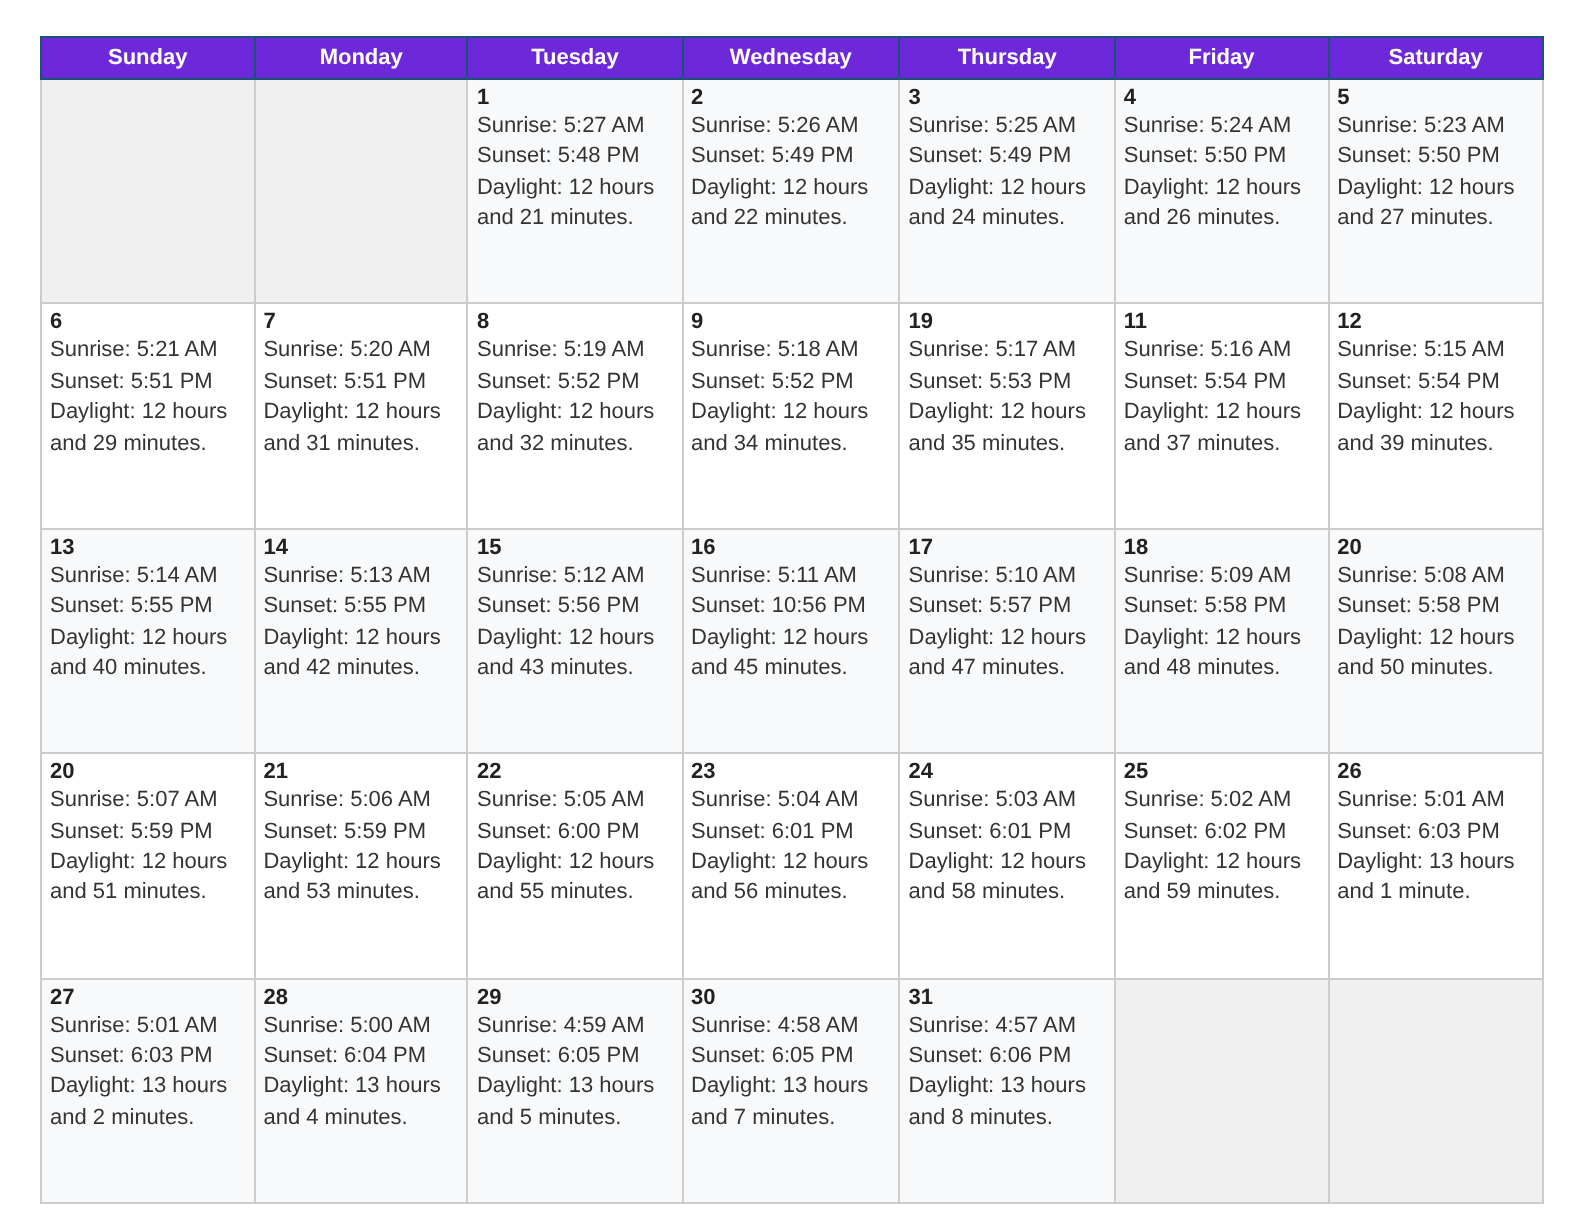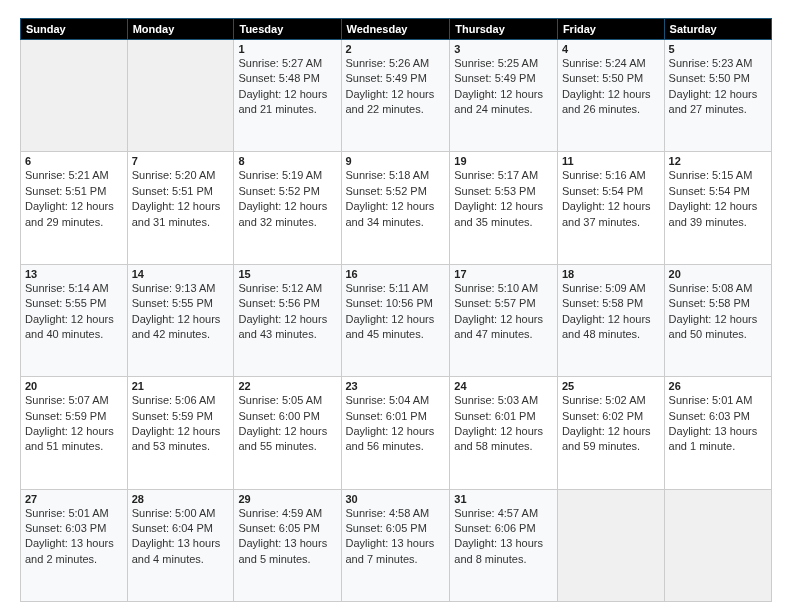--- a/index.html
+++ b/index.html
@@ -51,24 +51,24 @@
       font-size: 14px;
       color: #444;
     }
     .calendar {
       flex: 1;
       border-collapse: collapse;
       width: 100%;
       font-size: 9.5px;
     }
     .calendar thead th {
-      background: #000000;
+      background: #6d28d9;
       color: #fff;
       padding: 4px 5px;
-      text-align: left;
+      text-align: center;
       font-size: 11px;
       font-weight: bold;
       border: 1px solid #1a5276;
     }
     .calendar tbody td {
       border: 1px solid #ccc;
       vertical-align: top;
       padding: 3px 4px;
       width: 113px;
       height: 80px;
@@ -206,21 +206,21 @@
         <tr>
           <td>
             <span class="day-num">13</span>
             <div class="day-info" style="white-space: pre-line;">Sunrise: 5:14 AM
 Sunset: 5:55 PM
 Daylight: 12 hours
 and 40 minutes.</div>
           </td>
           <td>
             <span class="day-num">14</span>
-            <div class="day-info" style="white-space: pre-line;">Sunrise: 9:13 AM
+            <div class="day-info" style="white-space: pre-line;">Sunrise: 5:13 AM
 Sunset: 5:55 PM
 Daylight: 12 hours
 and 42 minutes.</div>
           </td>
           <td>
             <span class="day-num">15</span>
             <div class="day-info" style="white-space: pre-line;">Sunrise: 5:12 AM
 Sunset: 5:56 PM
 Daylight: 12 hours
 and 43 minutes.</div>

